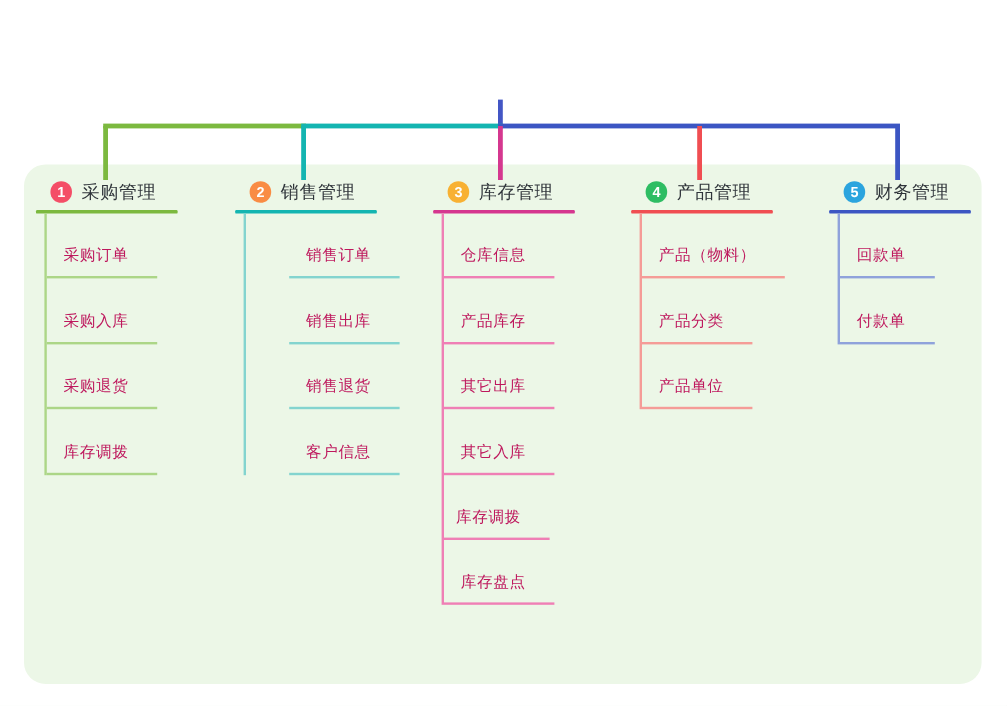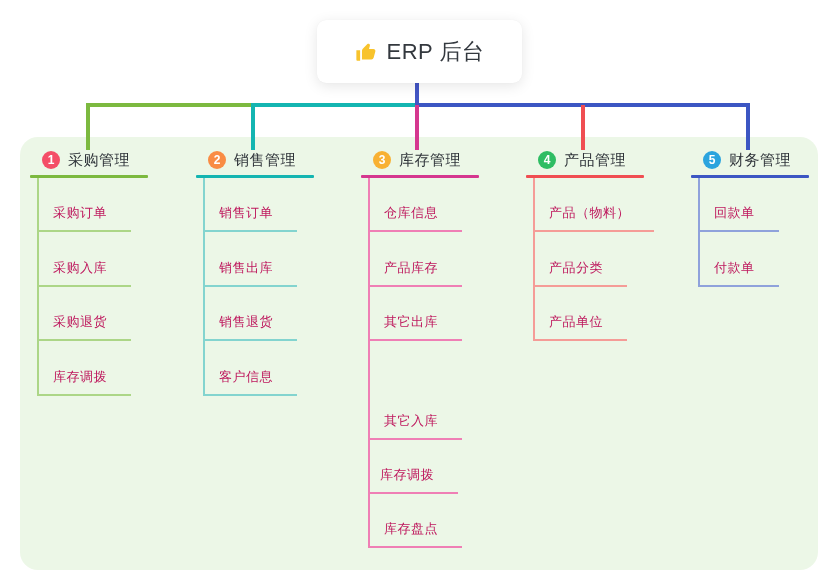--- a/index.html
+++ b/index.html
@@ -62,28 +62,20 @@
       <div class="seg" style="left: 86px; top: 103px; width: 169px; height: 4px; background: rgb(124, 185, 63);"></div>
       <div class="seg" style="left: 251px; top: 103px; width: 168px; height: 4px; background: rgb(20, 181, 177);"></div>
       <div class="seg" style="left: 415px; top: 103px; width: 335px; height: 4px; background: rgb(60, 86, 195);"></div>
       <div class="seg" style="left: 86px; top: 105px; width: 4px; height: 45px; background: rgb(124, 185, 63);"></div>
       <div class="seg" style="left: 251px; top: 105px; width: 4px; height: 45px; background: rgb(20, 181, 177);"></div>
       <div class="seg" style="left: 415px; top: 105px; width: 4px; height: 45px; background: rgb(213, 55, 143);"></div>
       <div class="seg" style="left: 581px; top: 105px; width: 4px; height: 45px; background: rgb(240, 78, 82);"></div>
       <div class="seg" style="left: 746px; top: 105px; width: 4px; height: 45px; background: rgb(60, 86, 195);"></div>
     </div>
 
-  <div class="root-card">
-    <span class="thumb">
-      <svg viewBox="0 0 24 24" aria-hidden="true">
-        <path id="thumb-path" fill="#f8c32c" d="M1.5 10.2h4.1v11.3H2.5a1 1 0 0 1-1-1V10.2zm6.1 11.3V10.6c0-.84.33-1.64.92-2.23l5.02-5.06c.38-.38.97-.52 1.49-.34.93.32 1.45 1.3 1.2 2.24l-.95 3.6h4.83c1.42 0 2.45 1.35 2.07 2.72l-1.87 6.84a2.5 2.5 0 0 1-2.41 1.84H7.6z"></path>
-      </svg>
-    </span>
-    <span class="root-label">ERP 后台</span>
-  </div>
 
   <div id="branches">
       <div class="branch" style="left: 30px;">
         <div class="branch-title">
           <span class="badge" style="background: rgb(244, 78, 103);">1</span>
           <span class="branch-label">采购管理</span>
         </div>
         <div class="branch-underline" style="background: rgb(124, 185, 63);"></div>
         <ul class="children" style="border-left-color: rgb(172, 214, 135);">
           <li style="border-bottom-color: rgb(172, 214, 135);">采购订单</li>
@@ -91,38 +83,38 @@
           <li style="border-bottom-color: rgb(172, 214, 135);">采购退货</li>
           <li style="border-bottom-color: rgb(172, 214, 135);">库存调拨</li>
         </ul>
       </div>
       <div class="branch" style="left: 196px;">
         <div class="branch-title">
           <span class="badge" style="background: rgb(249, 140, 68);">2</span>
           <span class="branch-label">销售管理</span>
         </div>
         <div class="branch-underline" style="background: rgb(20, 181, 177);"></div>
-        <ul class="children" style="border-left-color: rgb(131, 212, 207);">
+        <ul class="children" style="border-left-color: rgb(131, 212, 207); padding-left: 36px;">
           <li style="border-bottom-color: rgb(131, 212, 207);">销售订单</li>
           <li style="border-bottom-color: rgb(131, 212, 207);">销售出库</li>
           <li style="border-bottom-color: rgb(131, 212, 207);">销售退货</li>
           <li style="border-bottom-color: rgb(131, 212, 207);">客户信息</li>
         </ul>
       </div>
       <div class="branch" style="left: 361px;">
         <div class="branch-title">
           <span class="badge" style="background: rgb(248, 177, 51);">3</span>
           <span class="branch-label">库存管理</span>
         </div>
         <div class="branch-underline" style="background: rgb(213, 55, 143);"></div>
         <ul class="children" style="border-left-color: rgb(239, 127, 181);">
           <li style="border-bottom-color: rgb(239, 127, 181);">仓库信息</li>
           <li style="border-bottom-color: rgb(239, 127, 181);">产品库存</li>
           <li style="border-bottom-color: rgb(239, 127, 181);">其它出库</li>
-          <li style="border-bottom-color: rgb(239, 127, 181); margin-top: 44px;">其它入库</li>
+          <li style="border-bottom-color: rgb(239, 127, 181);">其它入库</li>
           <li style="border-bottom-color: rgb(239, 127, 181); padding-left: 10px;">库存调拨</li>
           <li style="border-bottom-color: rgb(239, 127, 181);">库存盘点</li>
         </ul>
       </div>
       <div class="branch" style="left: 526px;">
         <div class="branch-title">
           <span class="badge" style="background: rgb(46, 189, 99);">4</span>
           <span class="branch-label">产品管理</span>
         </div>
         <div class="branch-underline" style="background: rgb(240, 78, 82);"></div>

